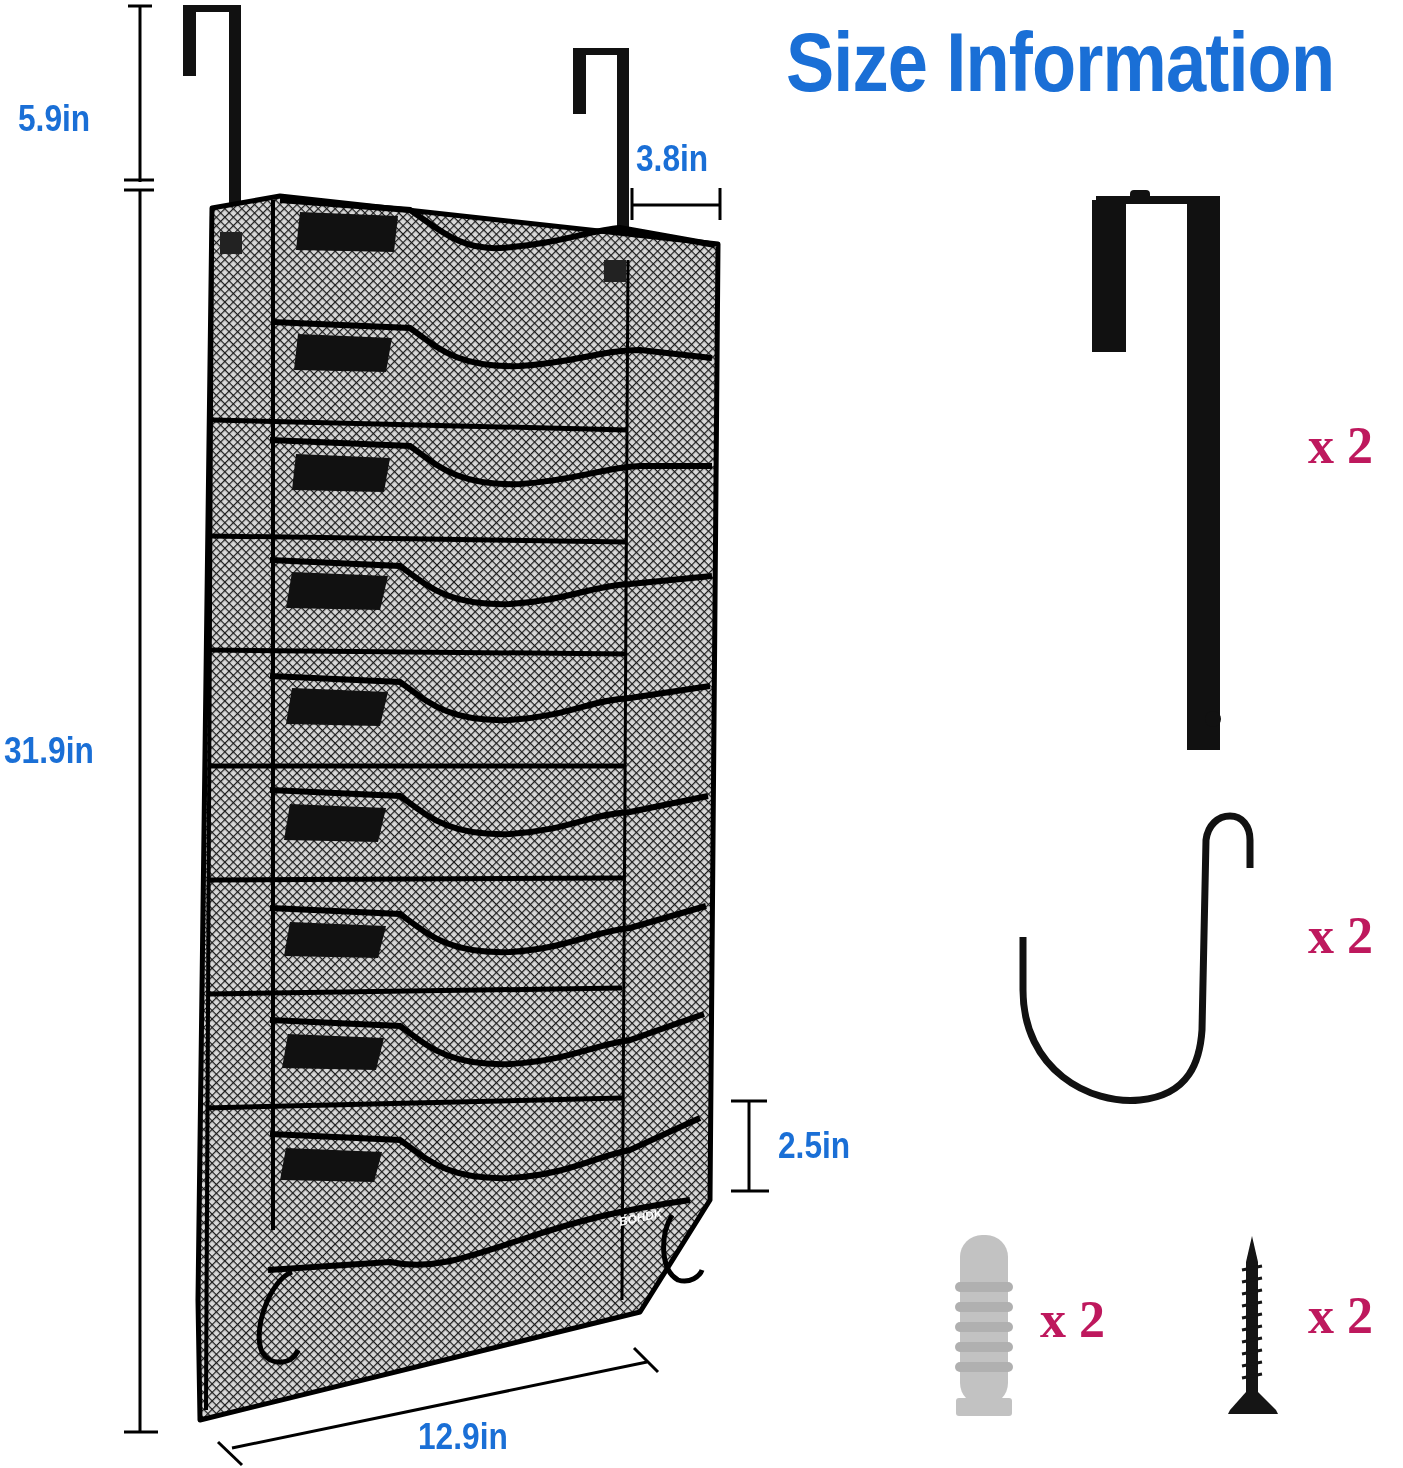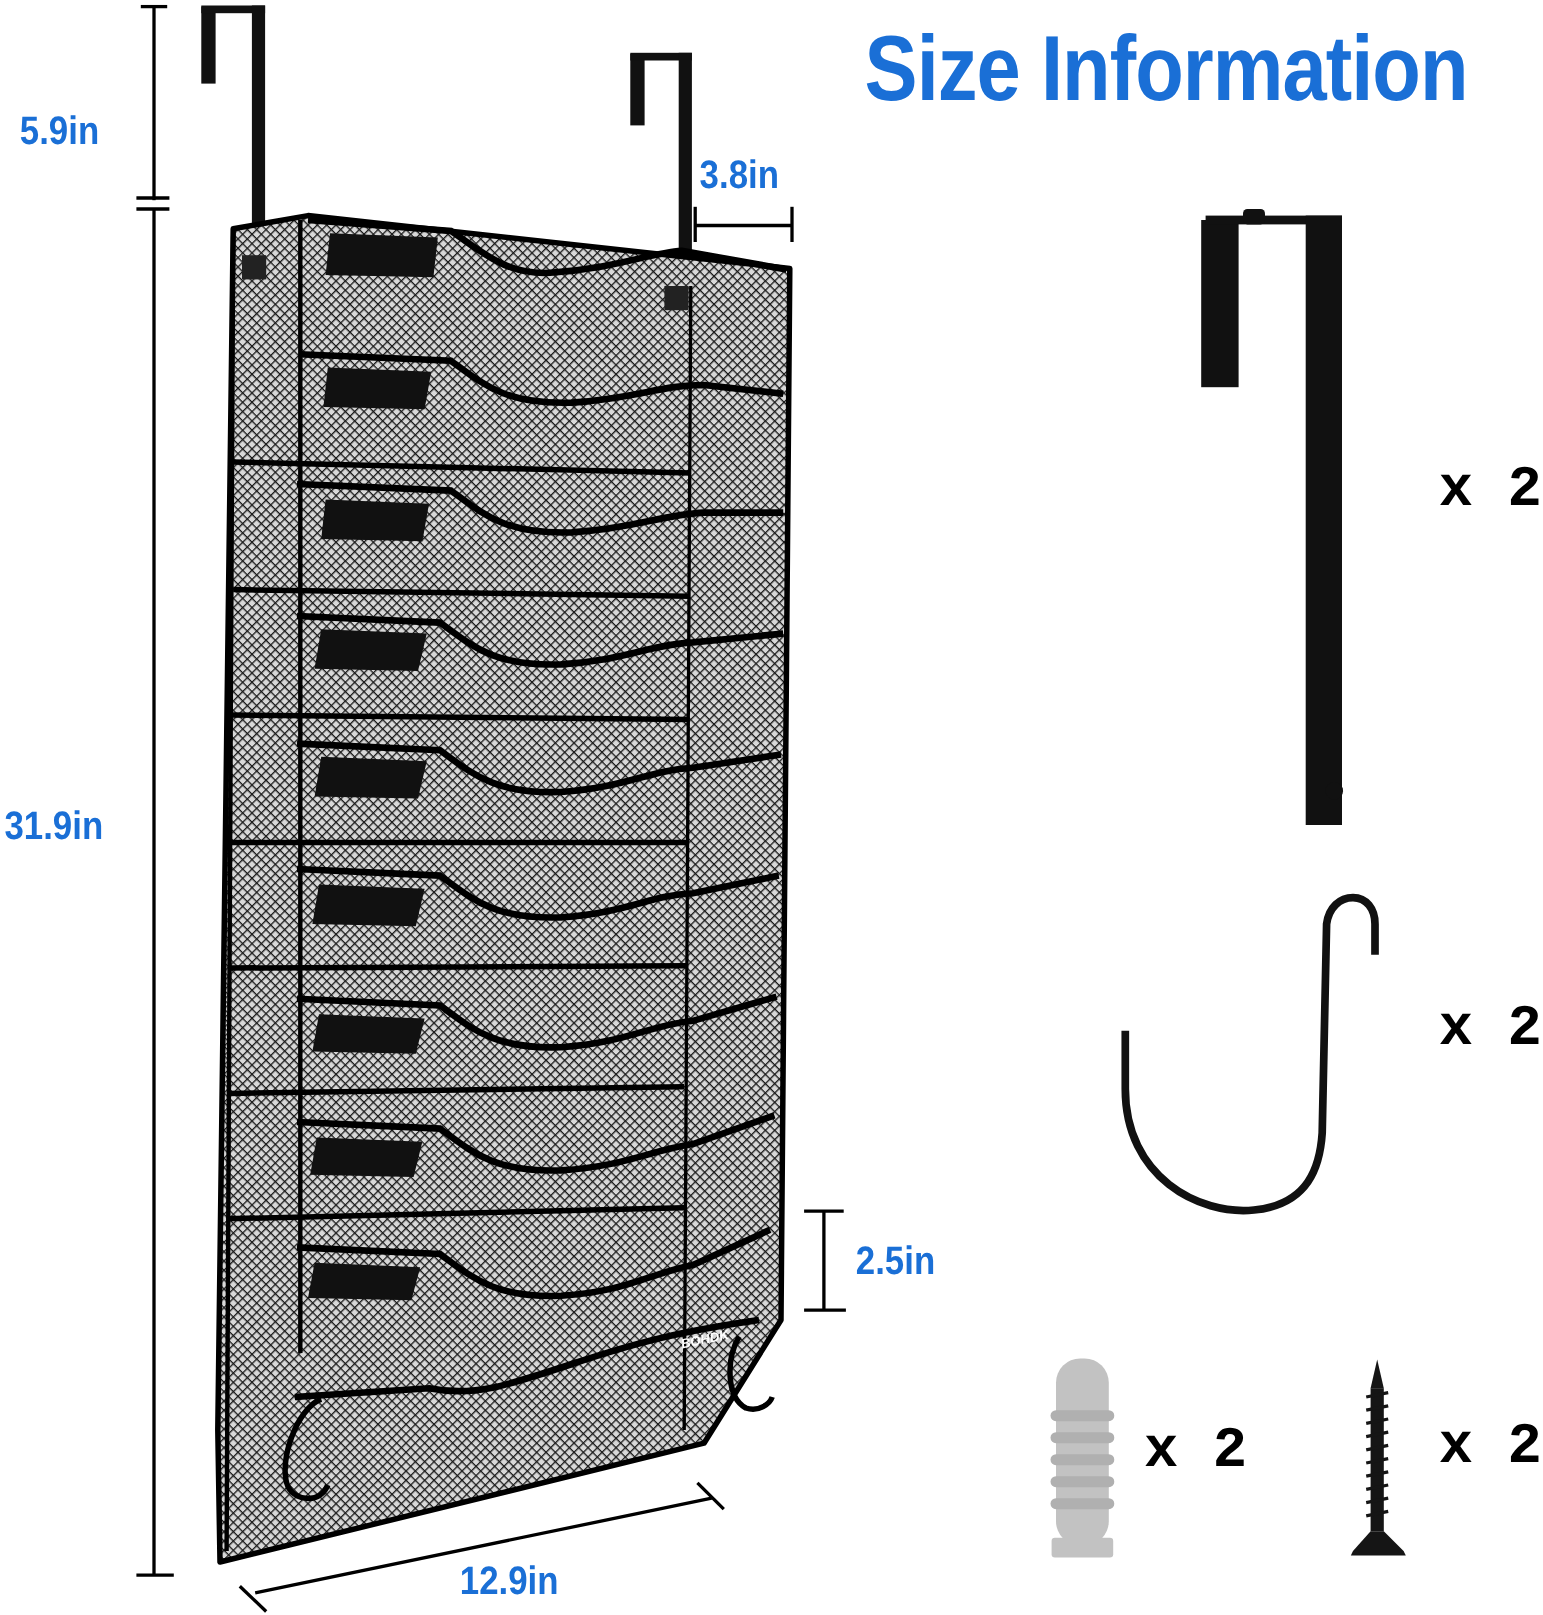--- a/index.html
+++ b/index.html
@@ -4,22 +4,22 @@
 <style>
   html, body { margin: 0; padding: 0; background: #ffffff; }
   body { width: 1403px; height: 1468px; position: relative; overflow: hidden;
          font-family: "Liberation Sans", sans-serif; }
   .abs { position: absolute; }
   .title { left: 786px; top: 14px; font-size: 84px; font-weight: 700; color: #1a6fd6;
            letter-spacing: -1px; transform: scaleX(0.86); transform-origin: left top; white-space: nowrap;
            font-family: "Liberation Sans", sans-serif; }
   .dim { font-size: 36px; font-weight: 700; color: #1a6fd6; transform: scaleX(0.88);
          transform-origin: left top; white-space: nowrap; }
-  .qty { font-size: 52px; font-weight: 700; color: #000000; white-space: nowrap;
-         font-family: Liberation Mono, monospace; }
+  .qty { font-size: 52px; font-weight: 700; color: #be185d; white-space: nowrap;
+         font-family: Liberation Serif, serif; }
   svg { position: absolute; left: 0; top: 0; }
 </style>
 </head>
 <body>
 
 <svg width="1403" height="1468" viewBox="0 0 1403 1468">
   <defs>
     <pattern id="mesh" width="6" height="6" patternUnits="userSpaceOnUse" patternTransform="rotate(45)">
       <rect width="6" height="6" fill="#d8d8d8"></rect>
       <line x1="0" y1="0" x2="0" y2="6" stroke="#1a1a1a" stroke-width="2.4"></line>

